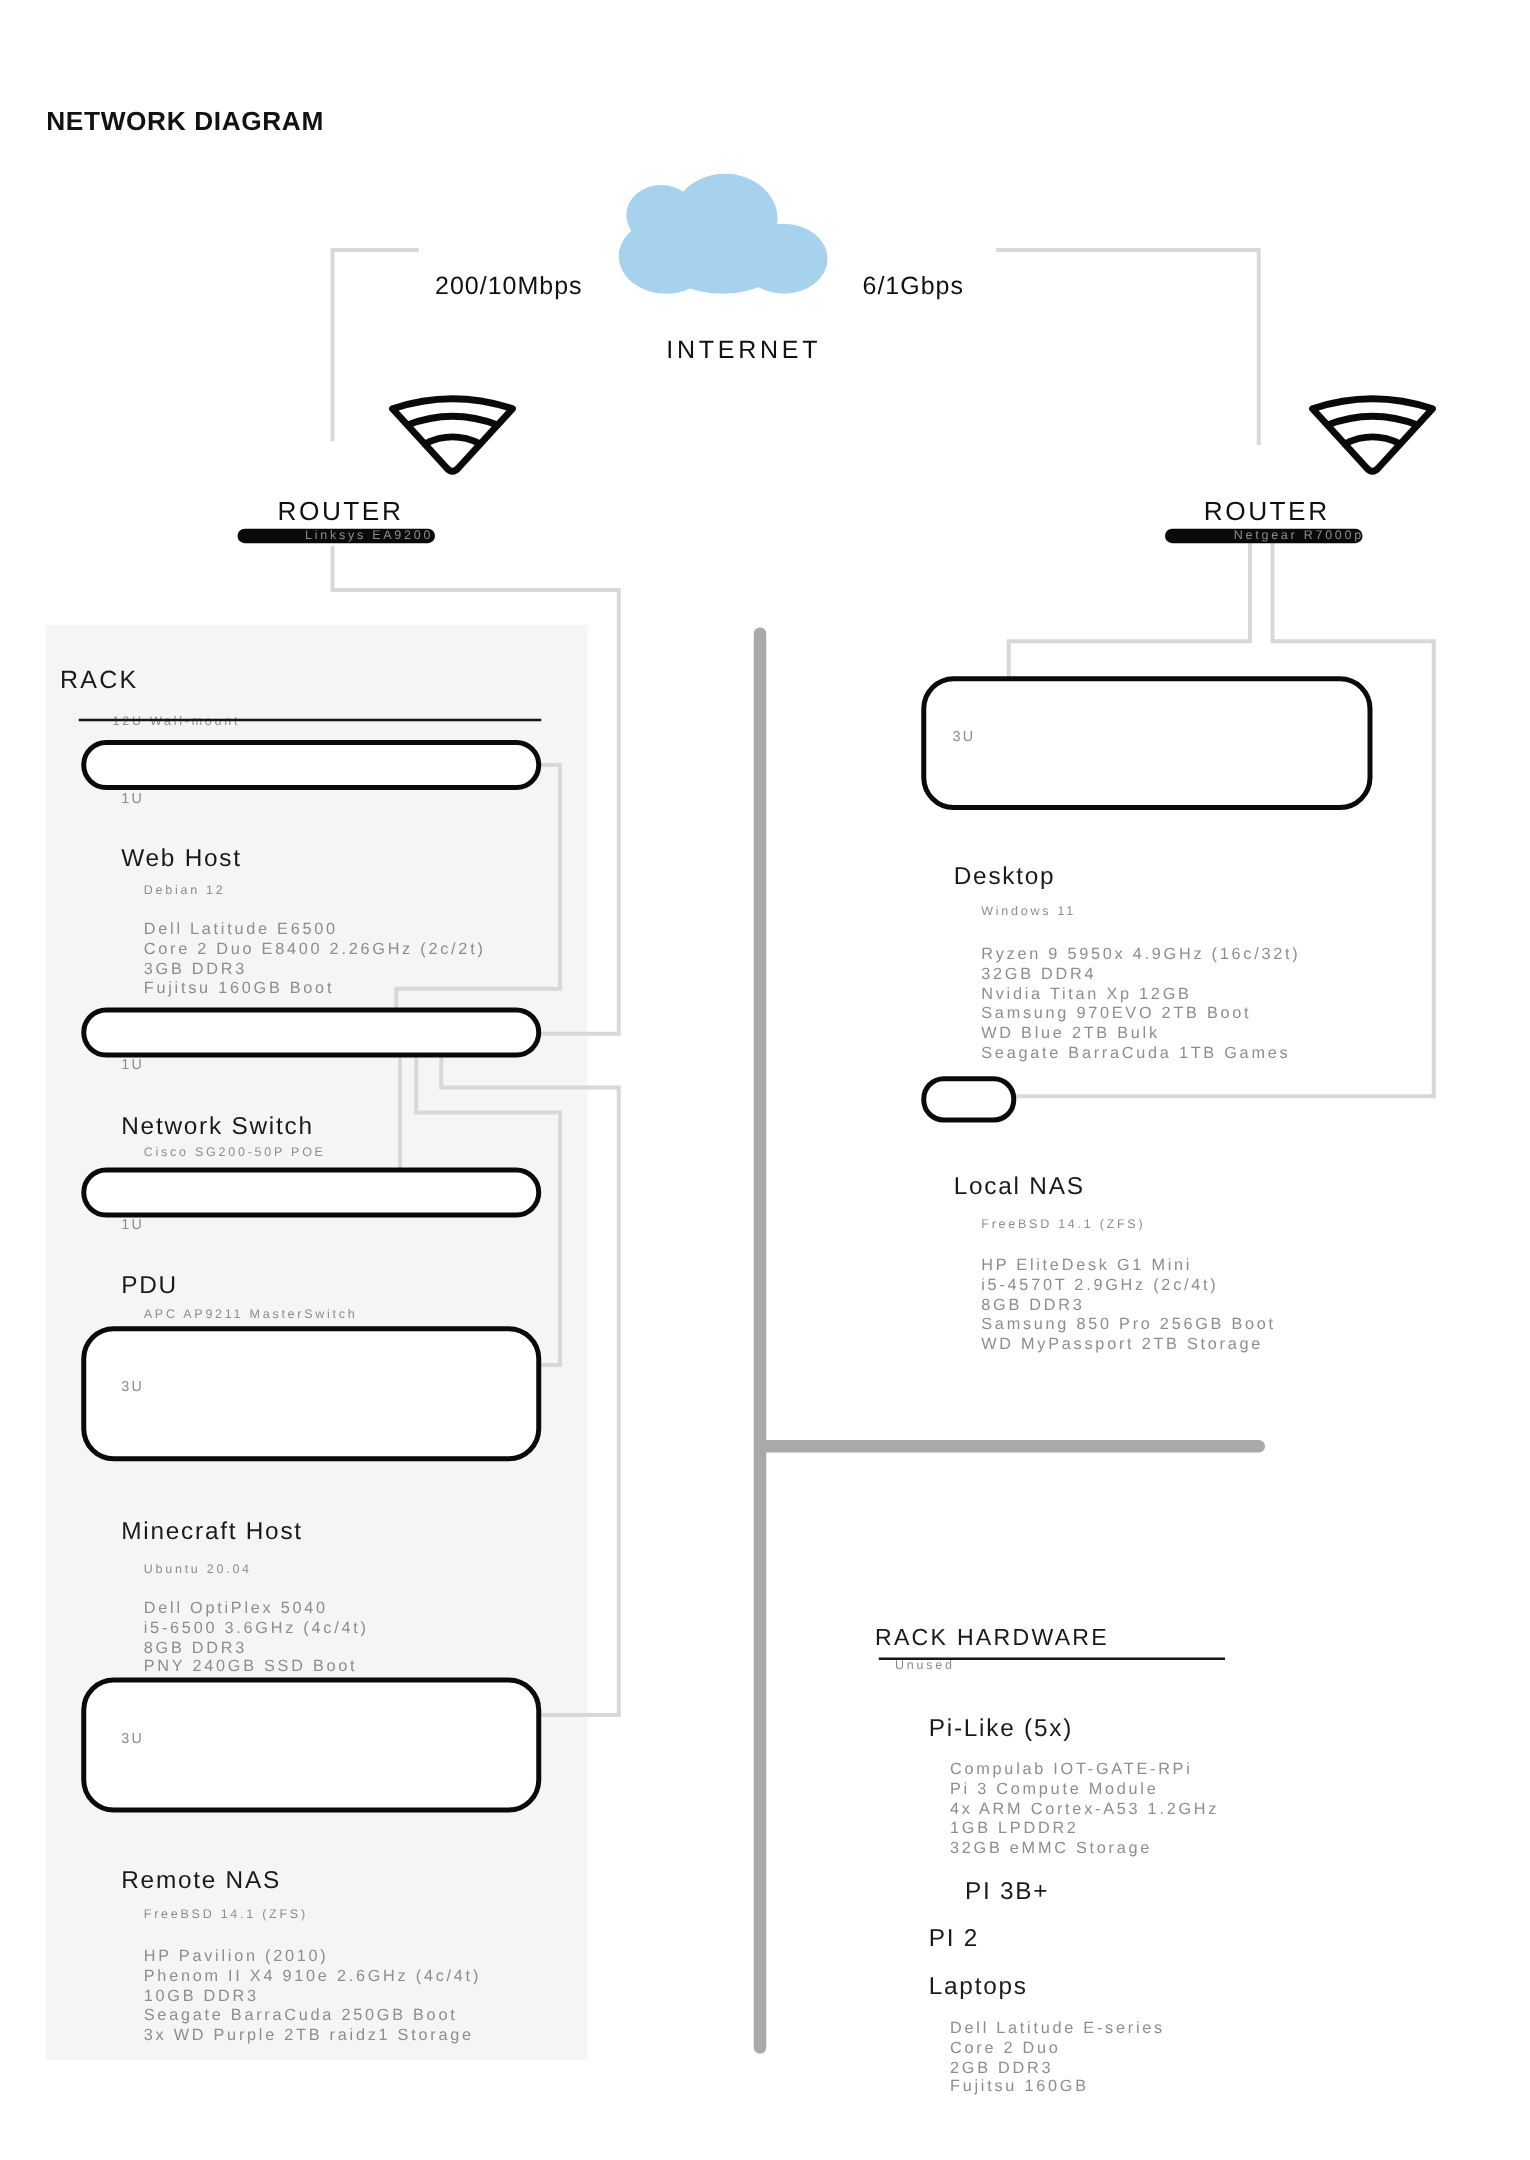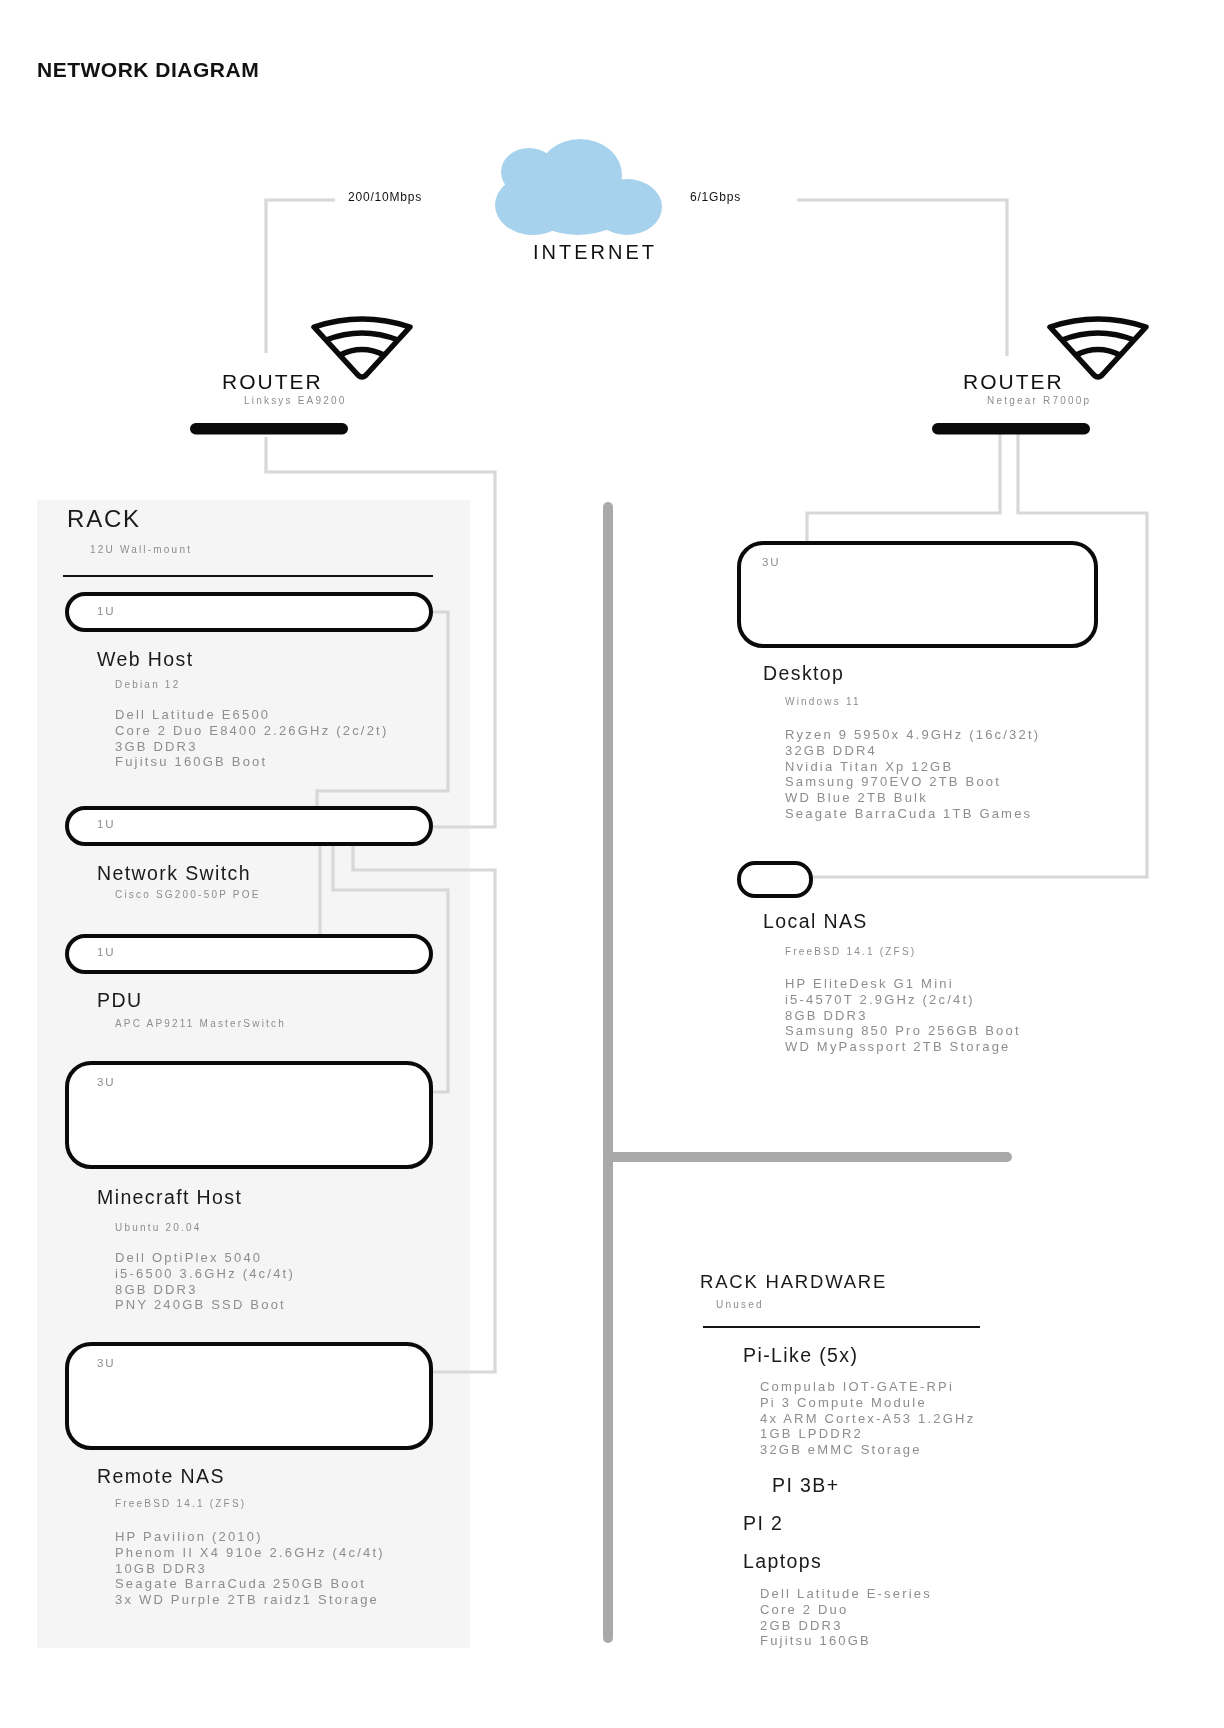--- a/index.html
+++ b/index.html
@@ -1,25 +1,25 @@
 <!DOCTYPE html>
 <html><head>
 <meta charset="utf-8">
 <style>
   html,body{margin:0;padding:0;background:#fff;}
   #canvas{position:relative;width:1224px;height:1728px;background:#ffffff;overflow:hidden;
           font-family:"Liberation Sans","DejaVu Sans",sans-serif;color:#121212;}
-  .abs{position:absolute;white-space:pre-line;}
+  .abs{position:absolute;white-space:pre-line;margin-top:28px;}
   .title{font-size:21px;font-weight:bold;letter-spacing:.5px;}
   .sect{font-size:19px;letter-spacing:1.8px;color:#1a1a1a;}
   .h1{font-size:19.5px;letter-spacing:1.4px;color:#1a1a1a;}
   .muted{color:#8d8d8d;font-size:10px;letter-spacing:2.2px;}
   .specs{color:#8d8d8d;font-size:13px;letter-spacing:2.2px;line-height:15.8px;}
   .unitlbl{color:#8d8d8d;font-size:11.5px;letter-spacing:1.8px;}
-  .speed{font-size:12px;letter-spacing:.8px;color:#111;}
+  .speed{font-size:20px;letter-spacing:.8px;color:#111;}
   .routerlbl{font-size:21px;letter-spacing:2px;color:#111;}
   .pill{position:absolute;background:#fff;border:4.5px solid #0a0a0a;box-sizing:border-box;z-index:2;}
   .r20{border-radius:22px;}
   .r26{border-radius:26px;}
   .divider{position:absolute;background:#151515;height:2px;z-index:3;}
   .rackbg{position:absolute;left:37px;top:500px;width:433px;height:1148px;background:#f5f5f5;z-index:0;}
   svg.layer{position:absolute;left:0;top:0;z-index:1;}
   .z3{z-index:3;}
 </style>
 </head>
@@ -76,21 +76,21 @@
   <div class="abs speed z3" style="left:348px;top:190px">200/10Mbps</div>
   <div class="abs speed z3" style="left:690px;top:190px">6/1Gbps</div>
   <div class="abs routerlbl z3" style="left:533px;top:241px;letter-spacing:3px;font-size:20px">INTERNET</div>
 
   <div class="abs routerlbl z3" style="left:222px;top:370px">ROUTER</div>
   <div class="abs muted z3" style="left:244px;top:395px">Linksys EA9200</div>
 
   <div class="abs routerlbl z3" style="left:963px;top:370px">ROUTER</div>
   <div class="abs muted z3" style="left:987px;top:395px">Netgear R7000p</div>
 
-  <div class="abs sect z3" style="left:67px;top:505px;font-size:24px">RACK</div>
+  <div class="abs sect z3" style="left:48px;top:505px;font-size:20px">RACK</div>
   <div class="abs muted z3" style="left:90px;top:544px">12U Wall-mount</div>
   <div class="divider" style="left:63px;top:575px;width:370px"></div>
 
   <div class="pill r20" style="left:65px;top:592px;width:368px;height:40px"></div>
   <div class="abs unitlbl z3" style="left:97px;top:605px">1U</div>
   <div class="abs h1 z3" style="left:97px;top:648px">Web Host</div>
   <div class="abs muted z3" style="left:115px;top:679px">Debian 12</div>
   <div class="abs specs z3" style="left:115px;top:707px">Dell Latitude E6500
 Core 2 Duo E8400 2.26GHz (2c/2t)
 3GB DDR3

